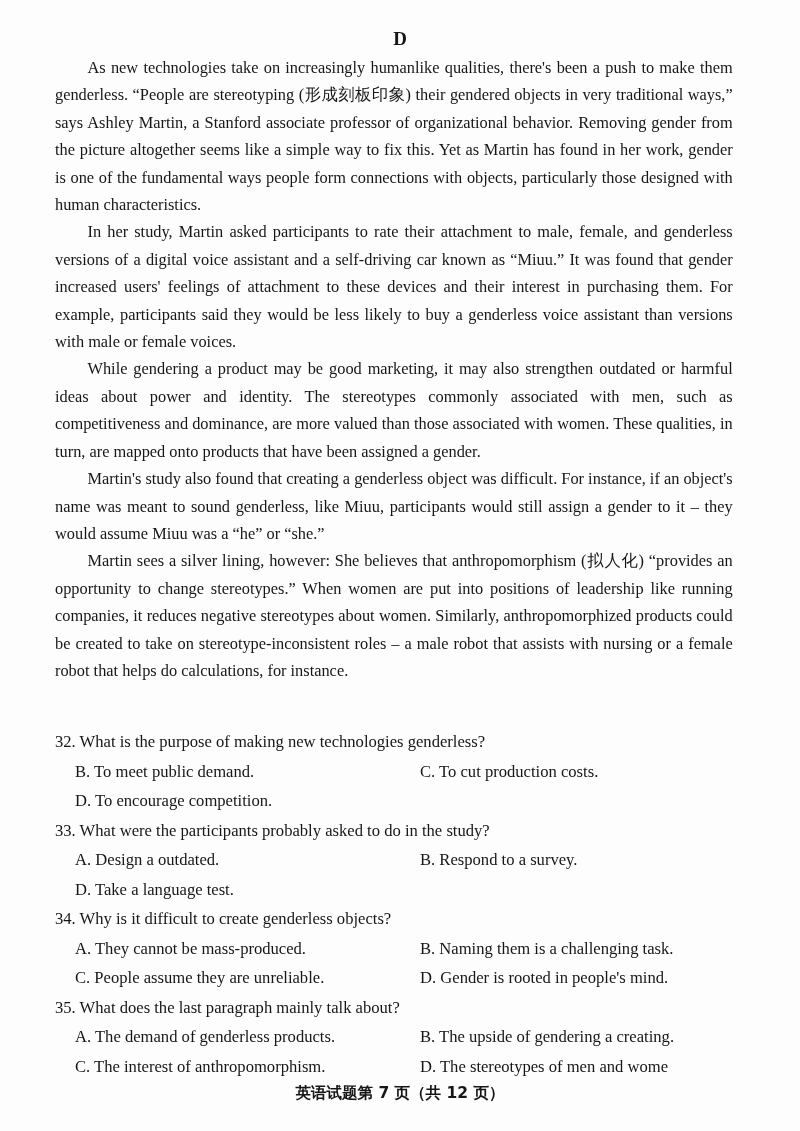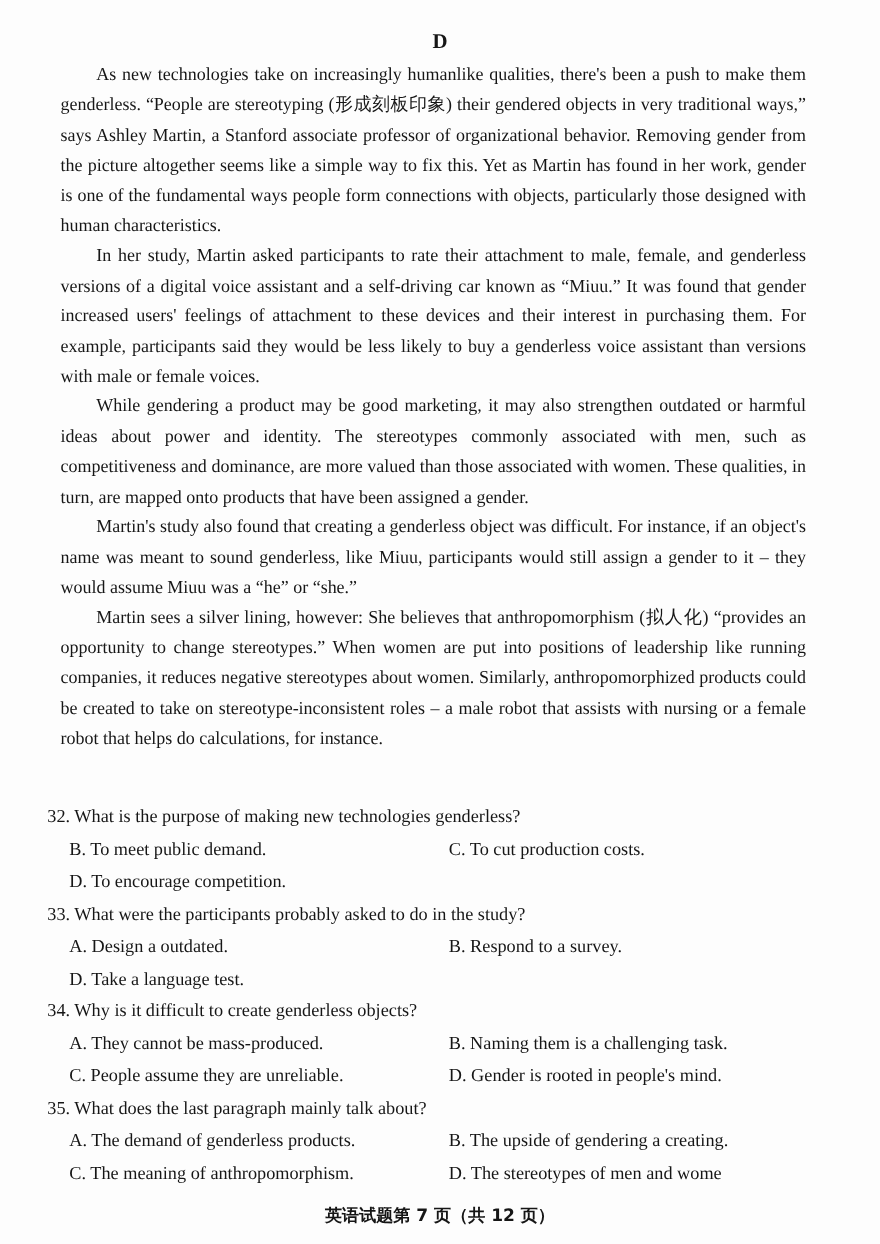--- a/index.html
+++ b/index.html
@@ -43,21 +43,21 @@
       text-align: justify;
       transform: scaleX(0.985);
       transform-origin: left top;
     }
     .passage p {
       margin: 0;
       text-indent: 33px;
     }
     .questions {
       position: absolute;
-      left: 43px;
+      left: 55px;
       top: 727px;
       width: 690px;
       font-size: 16.6px;
     }
     .question {
       margin: 0;
     }
     .q-stem {
       height: 29.5px;
       line-height: 29.5px;
@@ -75,21 +75,20 @@
     }
     .footer {
       position: absolute;
       top: 1083px;
       left: 0;
       width: 800px;
       text-align: center;
       font-family: "DejaVu Sans", sans-serif;
       font-weight: bold;
       font-size: 15.5px;
-      margin-top: 12px;
     }
   </style>
 </head>
 <body>
 
 <div class="page">
 
   <div class="section-letter">D</div>
 
   <div class="passage">
@@ -128,21 +127,21 @@
         <div class="q-option">C. People assume they are unreliable.</div>
         <div class="q-option">D. Gender is rooted in people's mind.</div>
       </div>
     </div>
 
     <div class="question">
       <div class="q-stem">35. What does the last paragraph mainly talk about?</div>
       <div class="q-options">
         <div class="q-option">A. The demand of genderless products.</div>
         <div class="q-option">B. The upside of gendering a creating.</div>
-        <div class="q-option">C. The meaning of anthropomorphism.</div>
+        <div class="q-option">C. The interest of anthropomorphism.</div>
         <div class="q-option">D. The stereotypes of men and wome</div>
       </div>
     </div>
 
   </div>
 
   <div class="footer">英语试题第 7 页（共 12 页）</div>
 
 </div>
 

